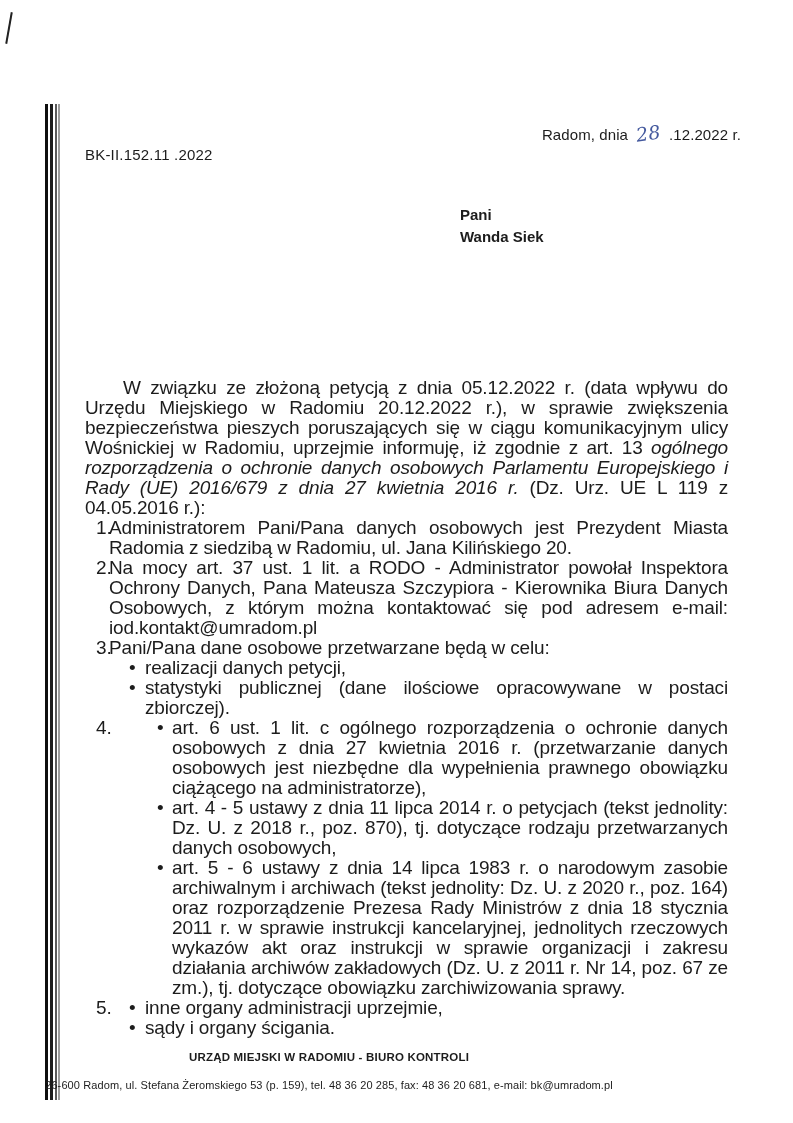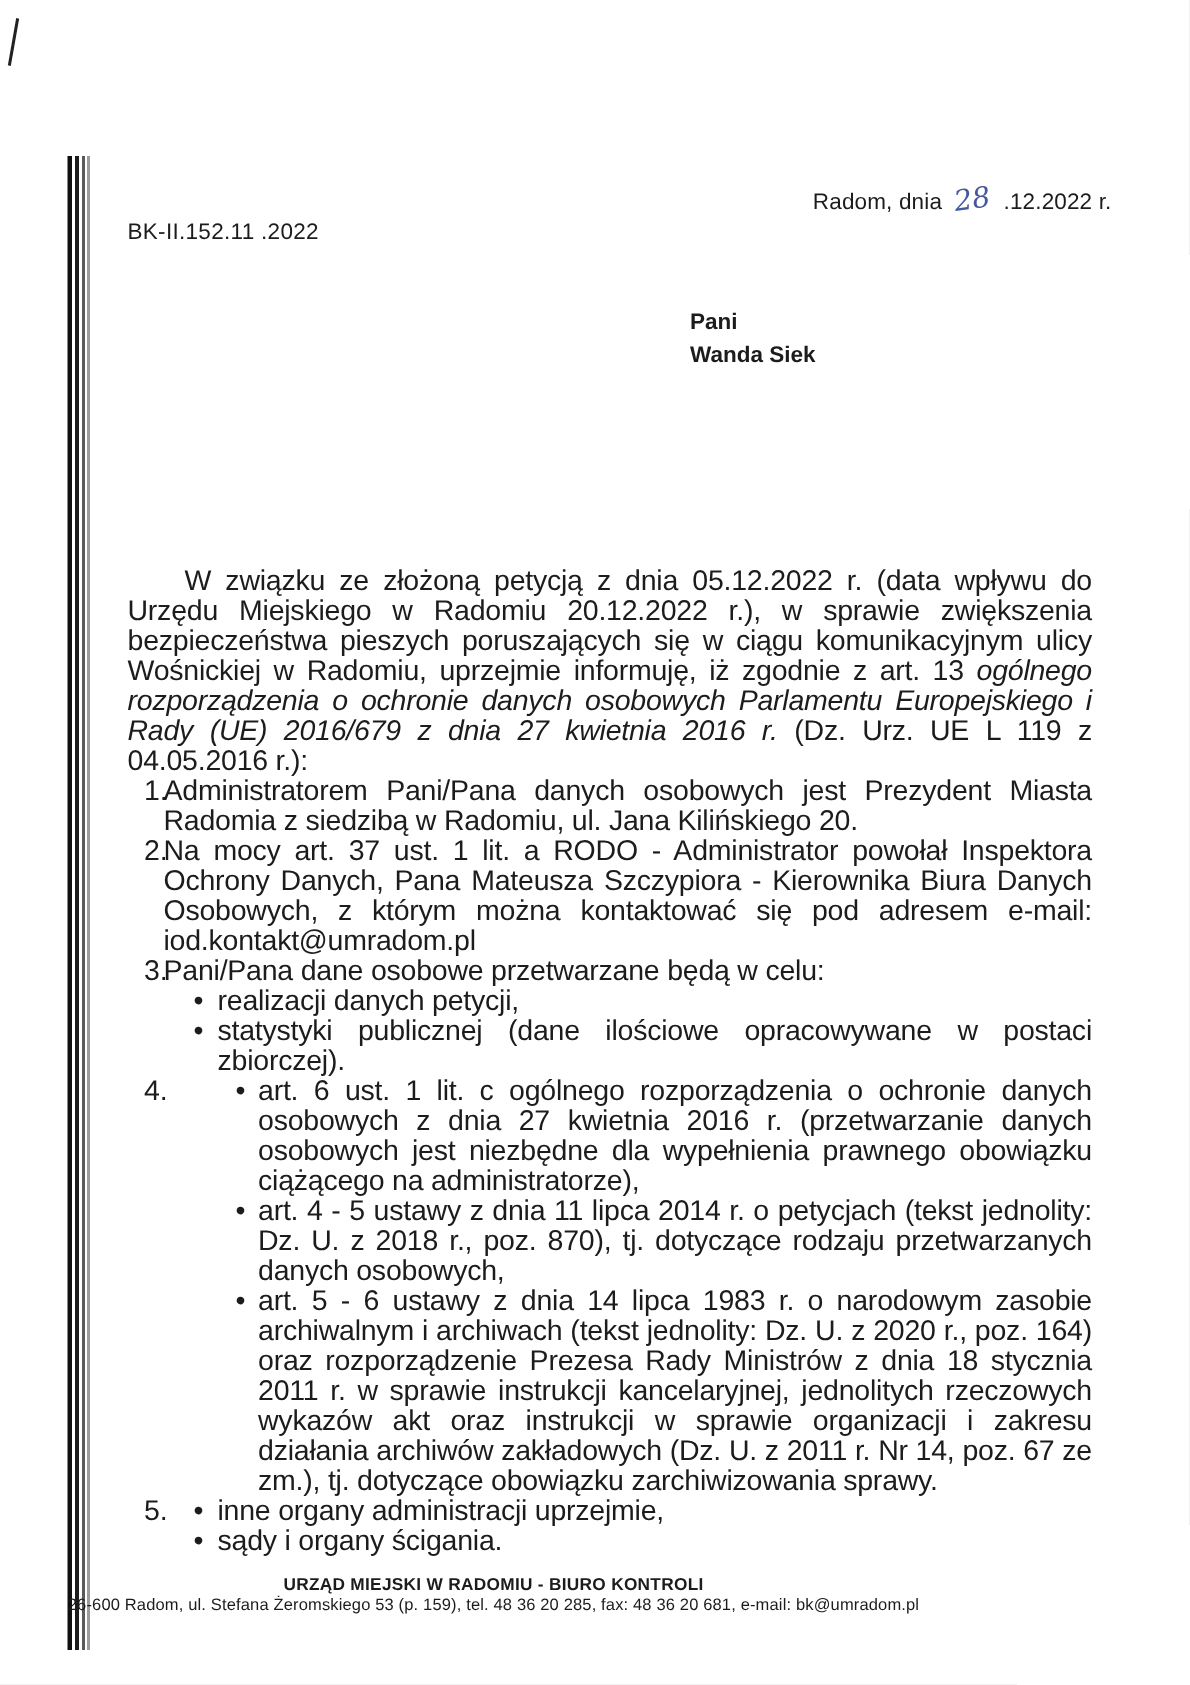--- a/index.html
+++ b/index.html
@@ -67,21 +67,21 @@
   .italic{font-style:italic;}
   .item{position:relative;padding-left:24px;}
   .item .num{position:absolute;left:11px;}
   .bullet-l2{position:relative;padding-left:60px;}
   .bullet-l2 .bullet{position:absolute;left:44px;}
   .bullet-l3{position:relative;padding-left:87px;}
   .bullet-l3 .bullet{position:absolute;left:72px;}
   
   .footer{position:absolute;left:0;width:658px;top:1051px;text-align:center;}
   .footer-line1{font-size:11.5px;font-weight:700;letter-spacing:0.2px;}
-  .footer-line2{font-size:11px;margin-top:1px;letter-spacing:0.1px;}
+  .footer-line2{font-size:11px;margin-top:16px;letter-spacing:0.1px;}
 </style>
 </head>
 <body>
 
 <div class="page">
 
   <div class="corner-mark"></div>
   <div class="binding-stripes"></div>
 
 

